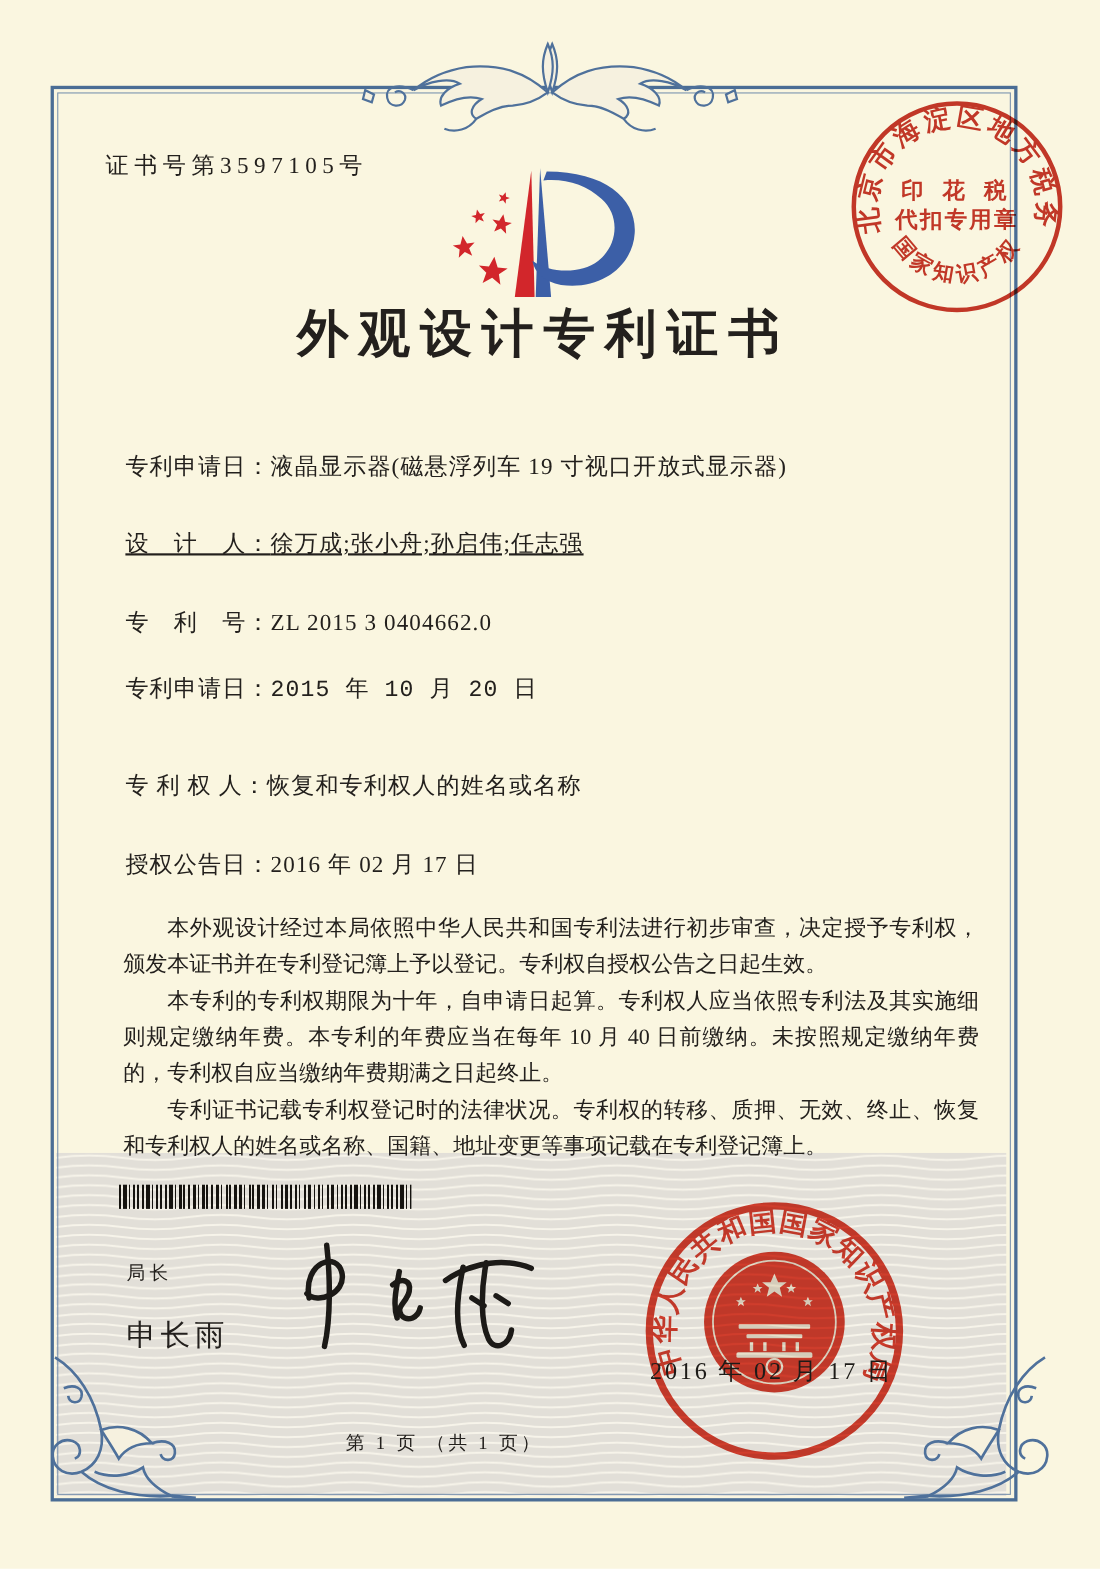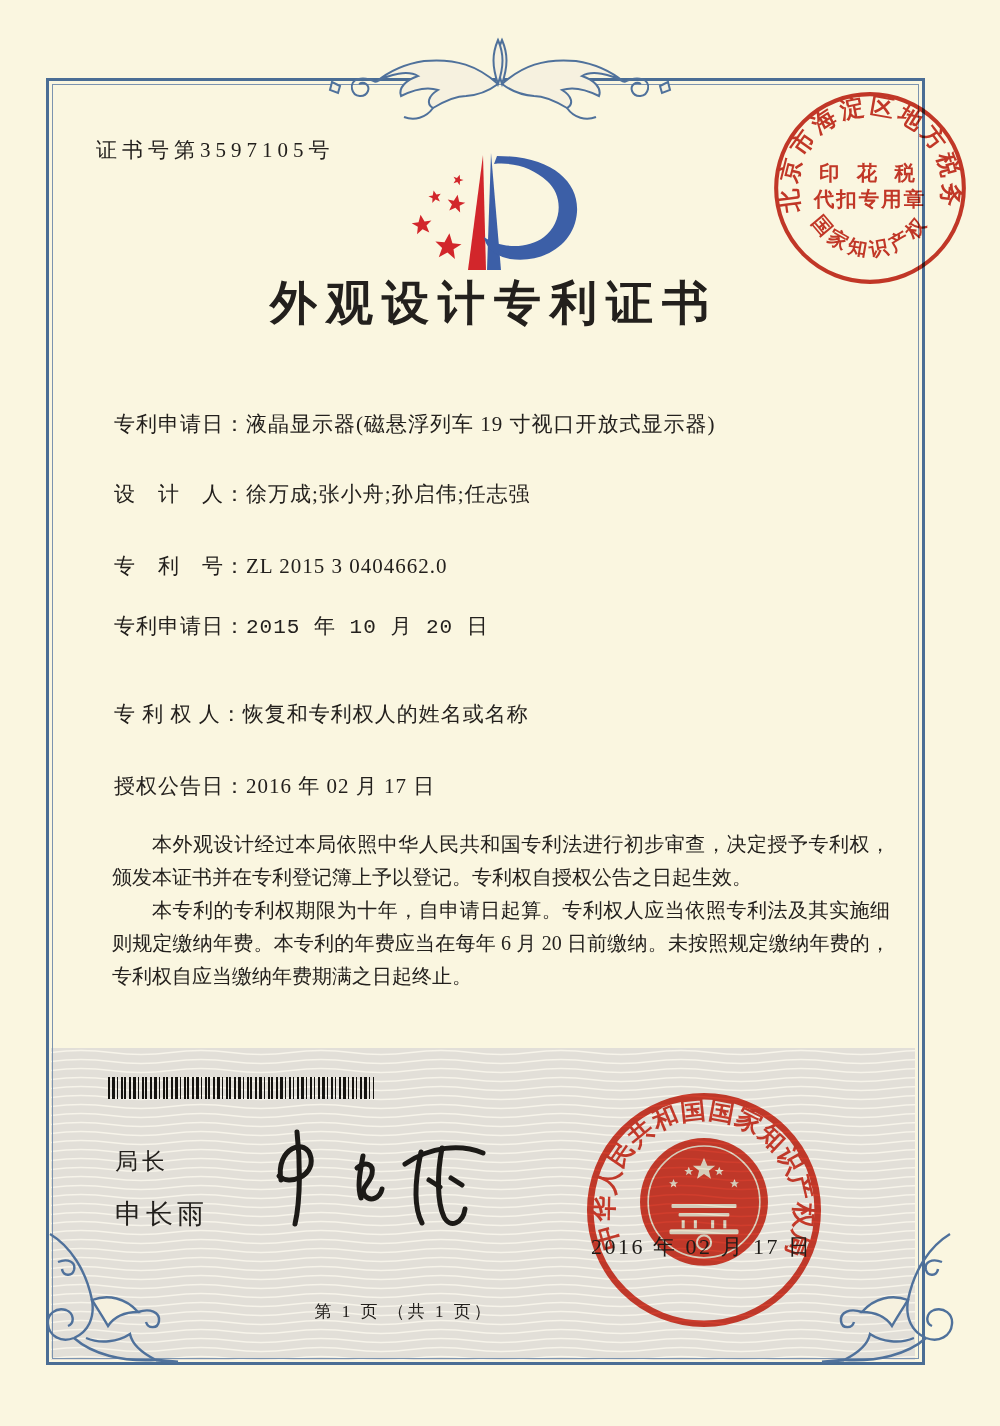--- a/index.html
+++ b/index.html
@@ -23,37 +23,37 @@
   
   .cert-number{left:96px;top:136px;font-size:21px;letter-spacing:5px;z-index:5;}
   .tax-stamp{left:768px;top:86px;width:204px;height:204px;z-index:6;mix-blend-mode:multiply;}
   .logo{left:380px;top:140px;width:260px;height:150px;z-index:5;}
   .title{
     left:0;top:272px;width:988px;text-align:center;
     font-size:47px;font-weight:bold;letter-spacing:9px;z-index:5;
   }
   
   .field{left:114px;width:780px;font-size:21px;letter-spacing:1px;z-index:5;white-space:nowrap;}
-  .f0{top:410px;} .f1{top:480px;} .f2{top:552px;}
+  .f0{top:410px;} .f1{top:480px;text-decoration:underline;} .f2{top:552px;}
   .f3{top:612px;font-family:Liberation Mono, monospace;} .f4{top:700px;} .f5{top:772px;}
   
   .paras{left:112px;top:828px;width:778px;font-size:20px;line-height:33px;
     text-align:justify;z-index:5;}
   .paras p{margin:0;text-indent:2em;}
   
   .barcode{
     left:108px;top:1077px;width:266px;height:22px;z-index:5;
     background:repeating-linear-gradient(90deg,
       #15130f 0px,#15130f 2px,rgba(0,0,0,0) 2px,rgba(0,0,0,0) 4px,
       #15130f 4px,#15130f 7px,rgba(0,0,0,0) 7px,rgba(0,0,0,0) 9px,
       #15130f 9px,#15130f 10px,rgba(0,0,0,0) 10px,rgba(0,0,0,0) 13px,
       #15130f 13px,#15130f 15px,rgba(0,0,0,0) 15px,rgba(0,0,0,0) 16.5px,
       #15130f 16.5px,#15130f 18px,rgba(0,0,0,0) 18px,rgba(0,0,0,0) 21px);
   }
-  .issuer-title{left:115px;top:1146px;font-size:23px;letter-spacing:4px;z-index:5;
+  .issuer-title{left:115px;top:1146px;font-size:17px;letter-spacing:4px;z-index:5;
     font-family:Liberation Sans, sans-serif;}
   .issuer-name{left:115px;top:1196px;font-size:27px;letter-spacing:4px;z-index:5;
     font-family:"Liberation Sans","DejaVu Sans",sans-serif;}
   .signature{left:245px;top:1118px;width:270px;height:120px;z-index:5;}
   .main-seal{left:572px;top:1078px;width:264px;height:264px;z-index:6;mix-blend-mode:multiply;}
   .seal-date{left:591px;top:1232px;font-size:22px;letter-spacing:2.5px;z-index:7;color:#1d1b18;}
   .footer{left:0;top:1300px;width:808px;text-align:center;font-size:17px;
     letter-spacing:3px;z-index:5;}
   .ornament{z-index:4;pointer-events:none;}
   .orn-top{left:290px;top:28px;width:420px;height:104px;}
@@ -149,21 +149,22 @@
 
 <div class="abs field f0"><span>专利申请日：</span><span>液晶显示器(磁悬浮列车 19 寸视口开放式显示器)</span></div>
 <div class="abs field f1"><span>设　计　人：</span><span>徐万成;张小舟;孙启伟;任志强</span></div>
 <div class="abs field f2"><span>专　利　号：</span><span>ZL 2015 3 0404662.0</span></div>
 <div class="abs field f3"><span>专利申请日：</span><span>2015 年 10 月 20 日</span></div>
 <div class="abs field f4"><span>专 利 权 人：</span><span>恢复和专利权人的姓名或名称</span></div>
 <div class="abs field f5"><span>授权公告日：</span><span>2016 年 02 月 17 日</span></div>
 
 <div class="abs paras">
   <p>本外观设计经过本局依照中华人民共和国专利法进行初步审查，决定授予专利权，颁发本证书并在专利登记簿上予以登记。专利权自授权公告之日起生效。</p>
-  <p>本专利的专利权期限为十年，自申请日起算。专利权人应当依照专利法及其实施细则规定缴纳年费。本专利的年费应当在每年 6 月 20 日前缴纳。未按照规定缴纳年费的，专利权自应当缴纳年费期满之日起终止。</p>
+  <p>本专利的专利权期限为十年，自申请日起算。专利权人应当依照专利法及其实施细则规定缴纳年费。本专利的年费应当在每年 10 月 40 日前缴纳。未按照规定缴纳年费的，专利权自应当缴纳年费期满之日起终止。</p>
+  <p>专利证书记载专利权登记时的法律状况。专利权的转移、质押、无效、终止、恢复和专利权人的姓名或名称、国籍、地址变更等事项记载在专利登记簿上。</p>
 </div>
 
 <div class="abs barcode"></div>
 
 <div class="abs issuer-title">局长</div>
 <div class="abs issuer-name">申长雨</div>
 
 <svg class="abs signature" viewBox="0 0 270 120">
   <g fill="none" stroke="#1c1a17" stroke-width="5" stroke-linecap="round" stroke-linejoin="round">
     <path d="M36,62 C30,30 62,18 66,40 C69,58 44,68 34,58"></path>

